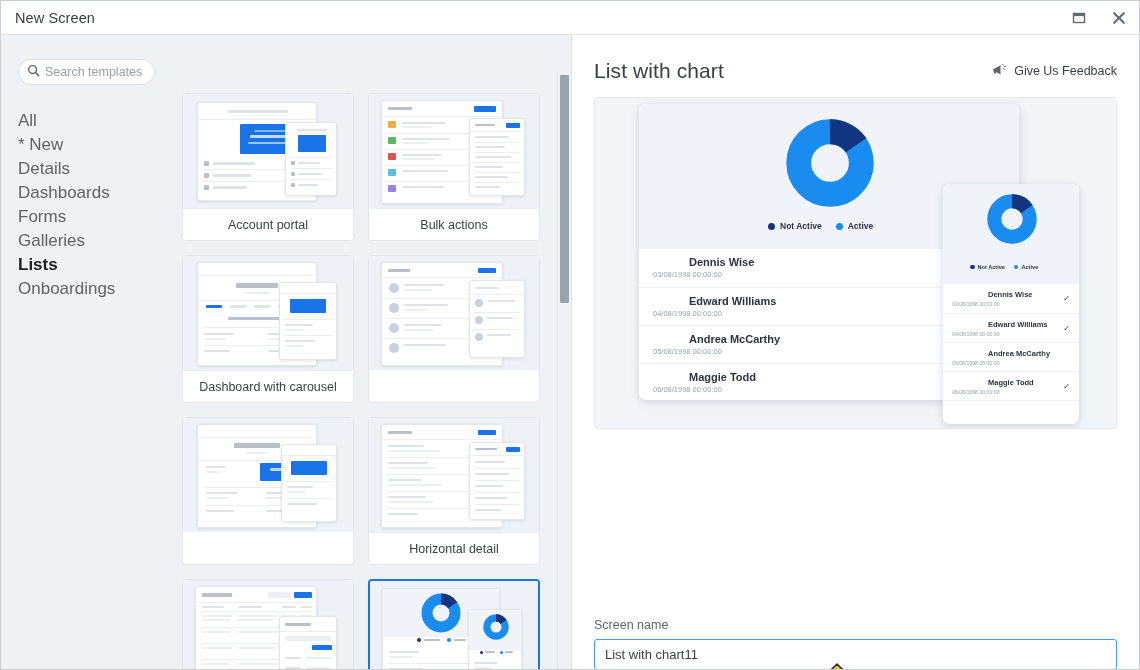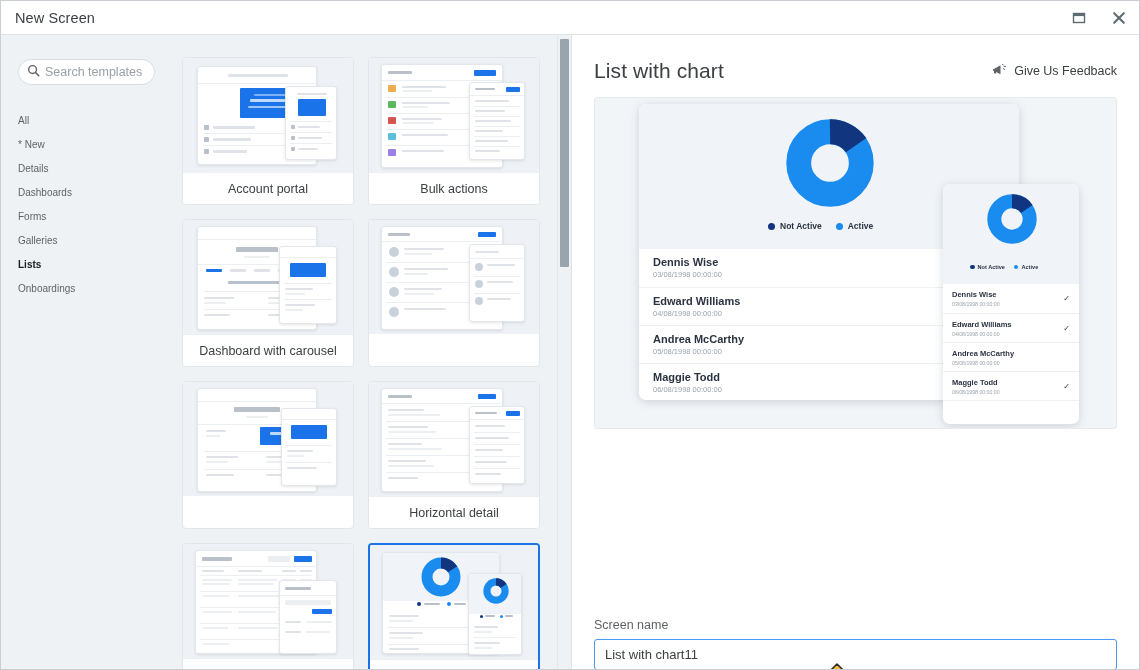--- a/index.html
+++ b/index.html
@@ -26,25 +26,25 @@
   
   .nav{width:175px;box-sizing:border-box;padding:24px 0 0 0;background:#eef2f5;}
   .search{
     margin:0 0 0 17px;width:137px;height:26px;box-sizing:border-box;
     background:#fff;border:1px solid #dadde0;border-radius:14px;
     display:flex;align-items:center;padding:0 8px;
   }
   .search .mag{margin-right:5px;flex:0 0 auto;}
   .search .ph{font-size:12.5px;color:#9aa0a6;white-space:nowrap;}
   .nav ul{list-style:none;margin:24px 0 0 0;padding:0;}
-  .nav li{font-size:10px;color:#5f6368;padding:5px 0 5px 17px;cursor:default;line-height:14px;}
+  .nav li{font-size:17px;color:#5f6368;padding:5px 0 5px 17px;cursor:default;line-height:14px;}
   .nav li.sel{font-weight:bold;color:#202124;}
 
   
-  .grid-wrap{flex:1;position:relative;overflow:hidden;}
+  .grid-wrap{flex:1;position:relative;overflow:hidden;margin-top:36px;}
   .grid{display:flex;flex-wrap:wrap;gap:14px 14px;padding:22px 0 0 6px;width:380px;}
   .card{
     width:172px;background:#fff;border:1px solid #e2e6ea;border-radius:4px;
     overflow:hidden;cursor:pointer;box-sizing:border-box;
   }
   .card.sel{border:2px solid #1a73e8;}
   .card .thumb{height:114px;background:#eef2f7;position:relative;overflow:hidden;}
   .card .cap{
     height:31px;display:flex;align-items:center;justify-content:center;
     font-size:12.5px;color:#3c4043;border-top:1px solid #eceff1;background:#fff;
@@ -73,21 +73,21 @@
   }
   .pcard{
     position:absolute;background:#fff;border-radius:7px;box-shadow:0 2px 10px rgba(20,40,70,.16);
     overflow:hidden;
   }
   .pchart{background:#f0f4f8;position:relative;}
   .legend{position:absolute;display:flex;gap:14px;align-items:center;}
   .legend .it{display:flex;align-items:center;gap:5px;font-weight:bold;color:#2b3340;}
   .dot{border-radius:50%;display:inline-block;}
   .rowitem{position:relative;border-top:1px solid #eef1f4;box-sizing:border-box;}
-  .rowitem .nm{color:#2b3340;font-weight:bold;}
+  .rowitem .nm{color:#2b3340;font-weight:bold;margin-left:36px;}
   .rowitem .dt{color:#9aa3ad;}
   .chk{position:absolute;color:#2b3340;}
 
   
   .field{padding:16px 22px 0 22px;position:relative;}
   .field label{display:block;font-size:12.5px;color:#5f6368;margin-bottom:7px;}
   .field .inp{
     height:31px;box-sizing:border-box;border:1px solid #4a9bf0;border-radius:3px;
     display:flex;align-items:center;padding:0 10px;font-size:13px;color:#3c4043;background:#fff;
   }

